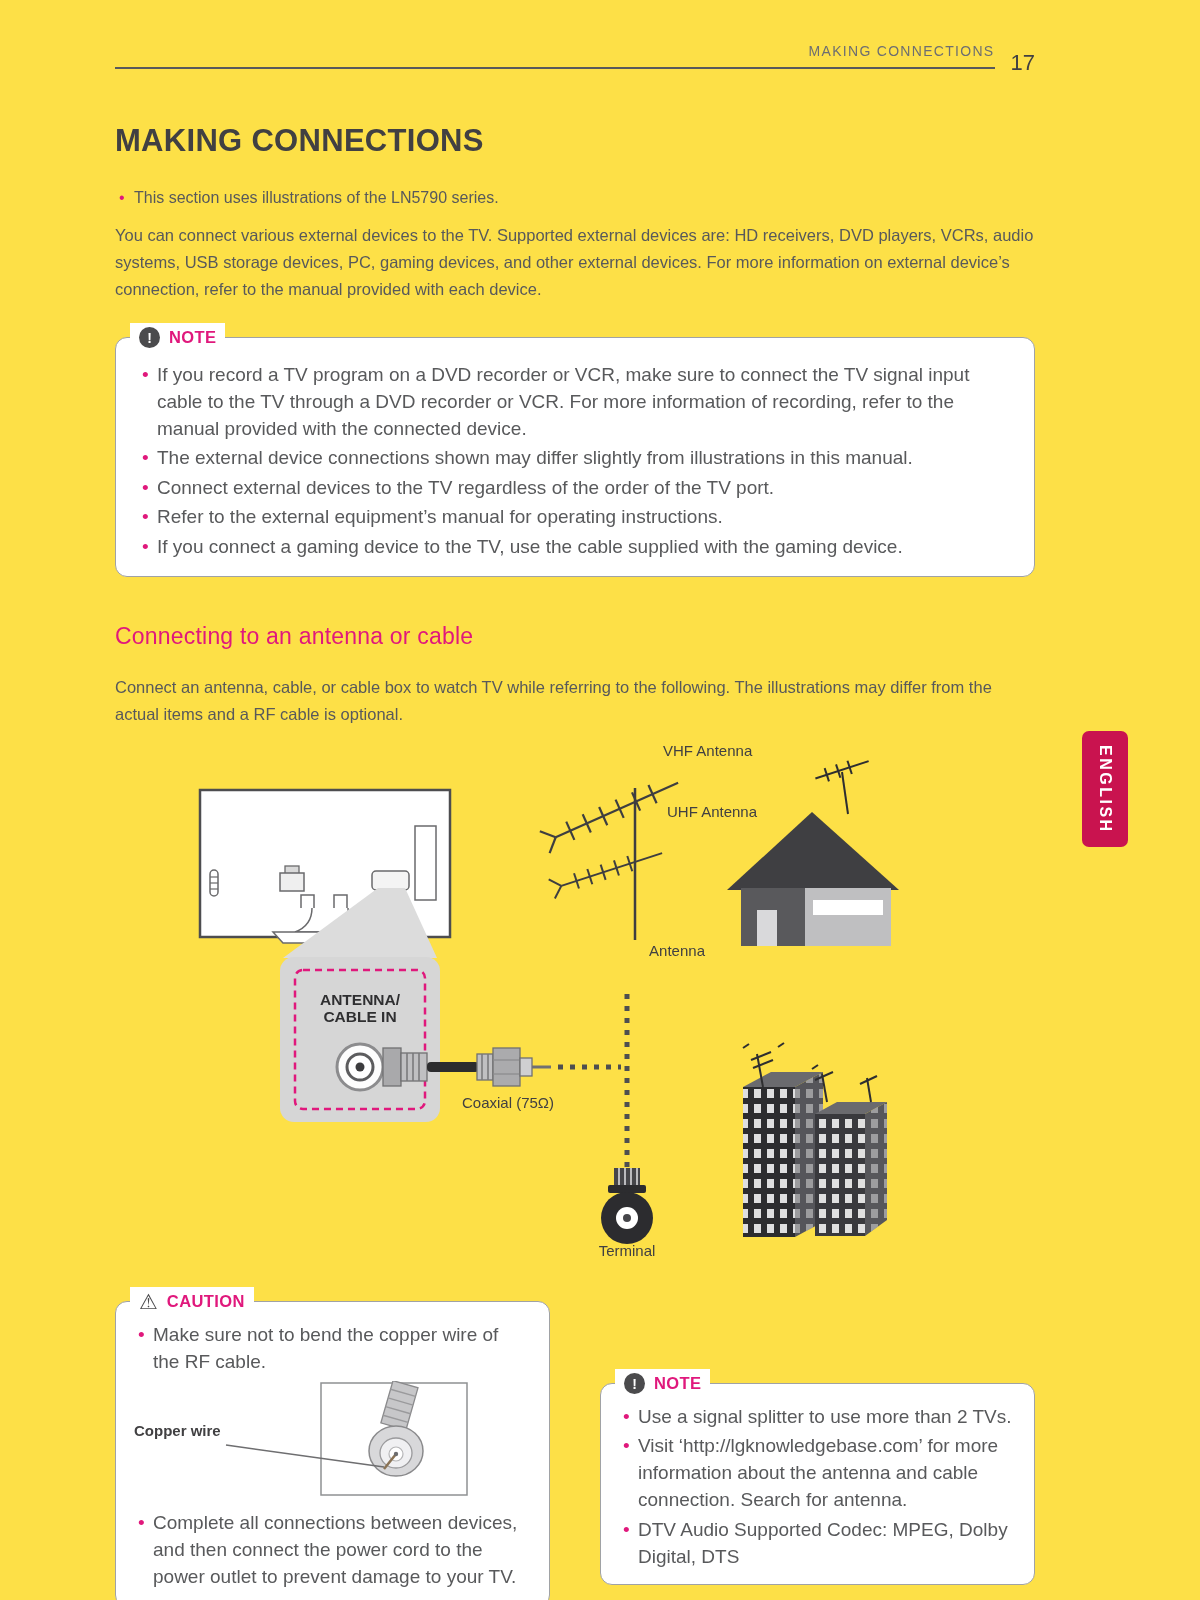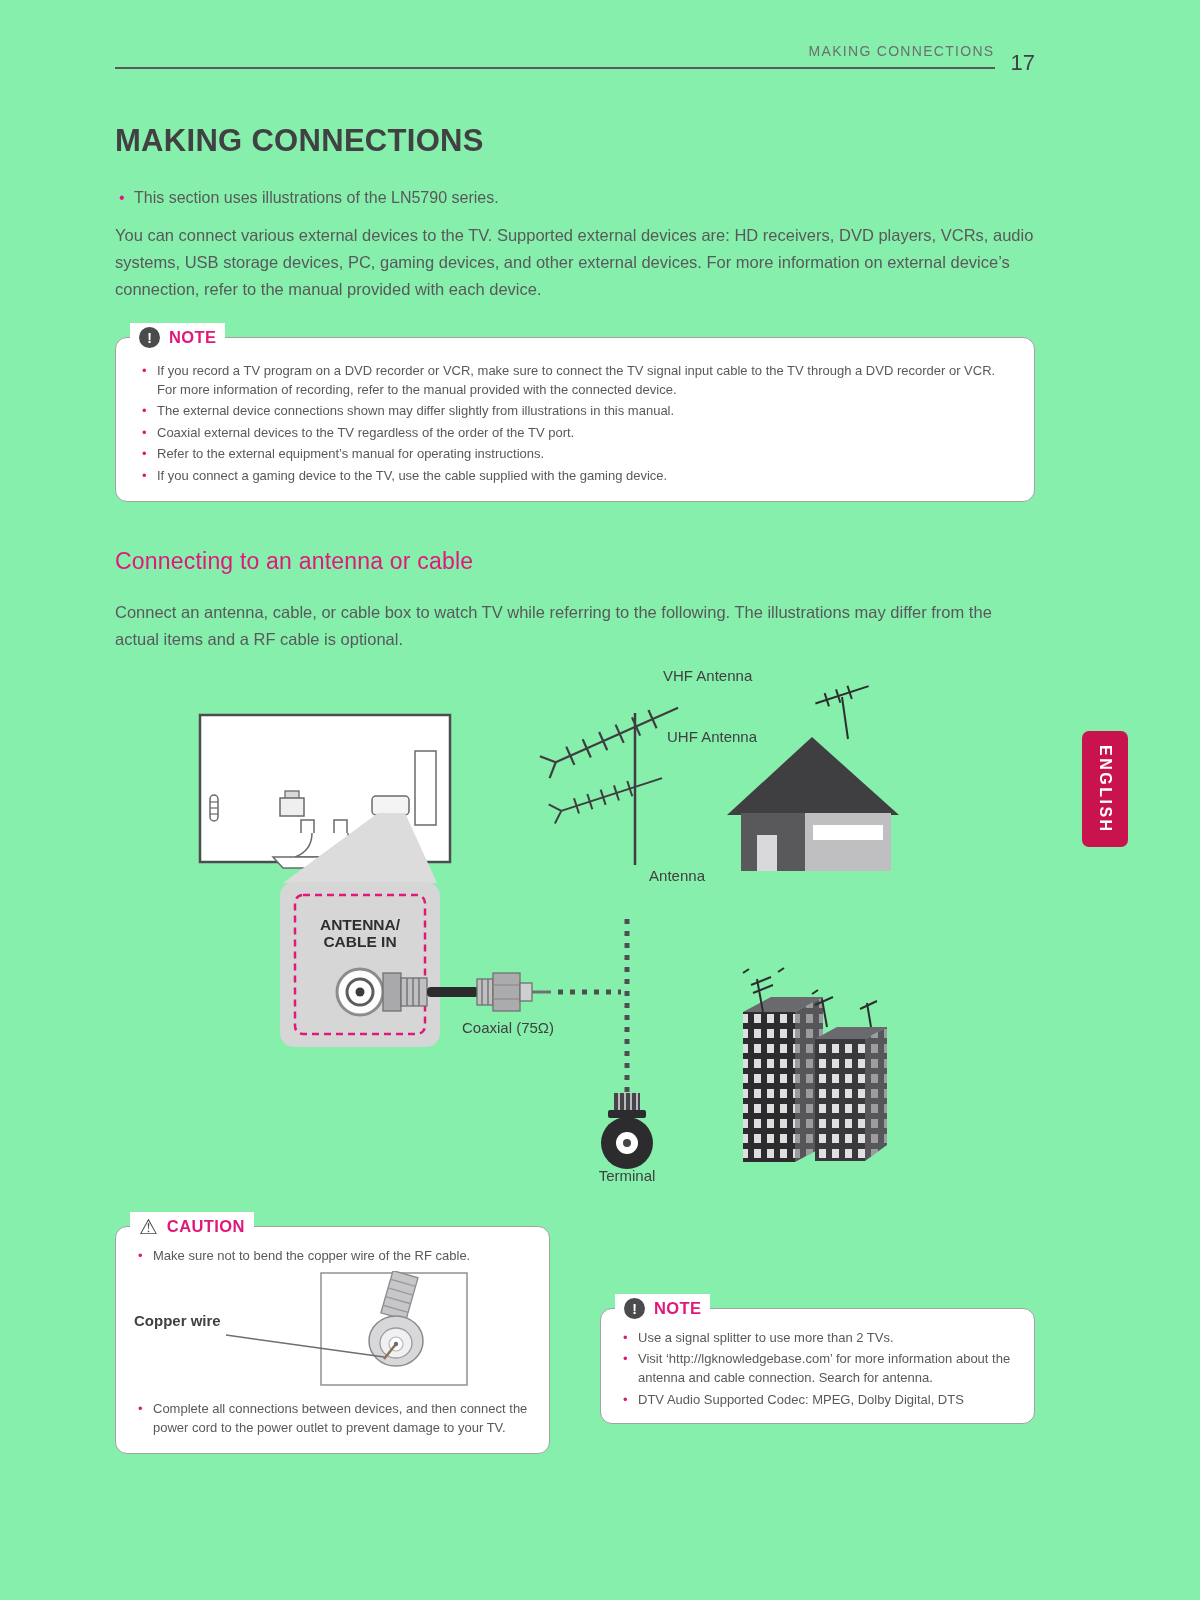--- a/index.html
+++ b/index.html
@@ -1,29 +1,29 @@
 <!DOCTYPE html>
 <html><head>
 <meta charset="utf-8">
 <style>
   html,body{margin:0;padding:0;background:#fff;}
-  .page{position:relative;width:1200px;height:1600px;background:#86efac;
+  .page{position:relative;width:1200px;height:1600px;background:#fde047;
         font-family:"Liberation Sans",sans-serif;color:#58595b;overflow:hidden;}
   .content{padding:42px 165px 0 115px;}
 
   
   .header{display:flex;align-items:flex-end;gap:16px;}
   .header-rule{flex:1;border-bottom:2px solid #58595b;text-align:right;padding-bottom:7px;}
   .header-section{font-size:14px;letter-spacing:1.3px;color:#6d6e71;}
   .page-num{font-size:22px;color:#414042;line-height:1;margin-bottom:-5px;}
 
   .title{margin:54px 0 0;font-size:31px;font-weight:bold;color:#414042;letter-spacing:.3px;}
 
   .bullets{list-style:none;margin:2px;padding:0;}
-  .bullets li{position:relative;padding-left:17px;font-size:13px;line-height:19px;margin:2.5px 0;}
+  .bullets li{position:relative;padding-left:17px;font-size:19px;line-height:27px;margin:2.5px 0;}
   .bullets li::before{content:"\2022";position:absolute;left:2px;color:#e0187c;}
   .intro-bullets{margin-top:28px;}
   .intro-bullets li{font-size:16px;line-height:22px;}
 
   .body-text{margin:13px 0 0;font-size:16.5px;line-height:27px;}
 
   .info-box{position:relative;border:1.6px solid #a0a2a5;border-radius:12px;
             padding:20px 22px 14px;margin-top:34px;background:#fff;}
   .box-label{position:absolute;top:-15px;left:14px;display:flex;align-items:center;gap:9px;
              background:#fff;padding:0 9px;height:29px;}
@@ -82,21 +82,21 @@
     <p class="body-text">You can connect various external devices to the TV. Supported external devices are: HD receivers, DVD players, VCRs, audio systems, USB storage devices, PC, gaming devices, and other external devices. For more information on external device’s connection, refer to the manual provided with each device.</p>
 
     <div class="info-box">
       <div class="box-label">
         <span class="note-icon">!</span>
         <span class="box-label-text">NOTE</span>
       </div>
       <ul class="bullets">
         <li>If you record a TV program on a DVD recorder or VCR, make sure to connect the TV signal input cable to the TV through a DVD recorder or VCR. For more information of recording, refer to the manual provided with the connected device.</li>
         <li>The external device connections shown may differ slightly from illustrations in this manual.</li>
-        <li>Coaxial external devices to the TV regardless of the order of the TV port.</li>
+        <li>Connect external devices to the TV regardless of the order of the TV port.</li>
         <li>Refer to the external equipment’s manual for operating instructions.</li>
         <li>If you connect a gaming device to the TV, use the cable supplied with the gaming device.</li>
       </ul>
     </div>
 
     <h2 class="section-heading">Connecting to an antenna or cable</h2>
     <p class="body-text">Connect an antenna, cable, or cable box to watch TV while referring to the following. The illustrations may differ from the actual items and a RF cable is optional.</p>
 
     <div class="diagram">
       <svg width="920" height="545" viewBox="0 0 920 545">

